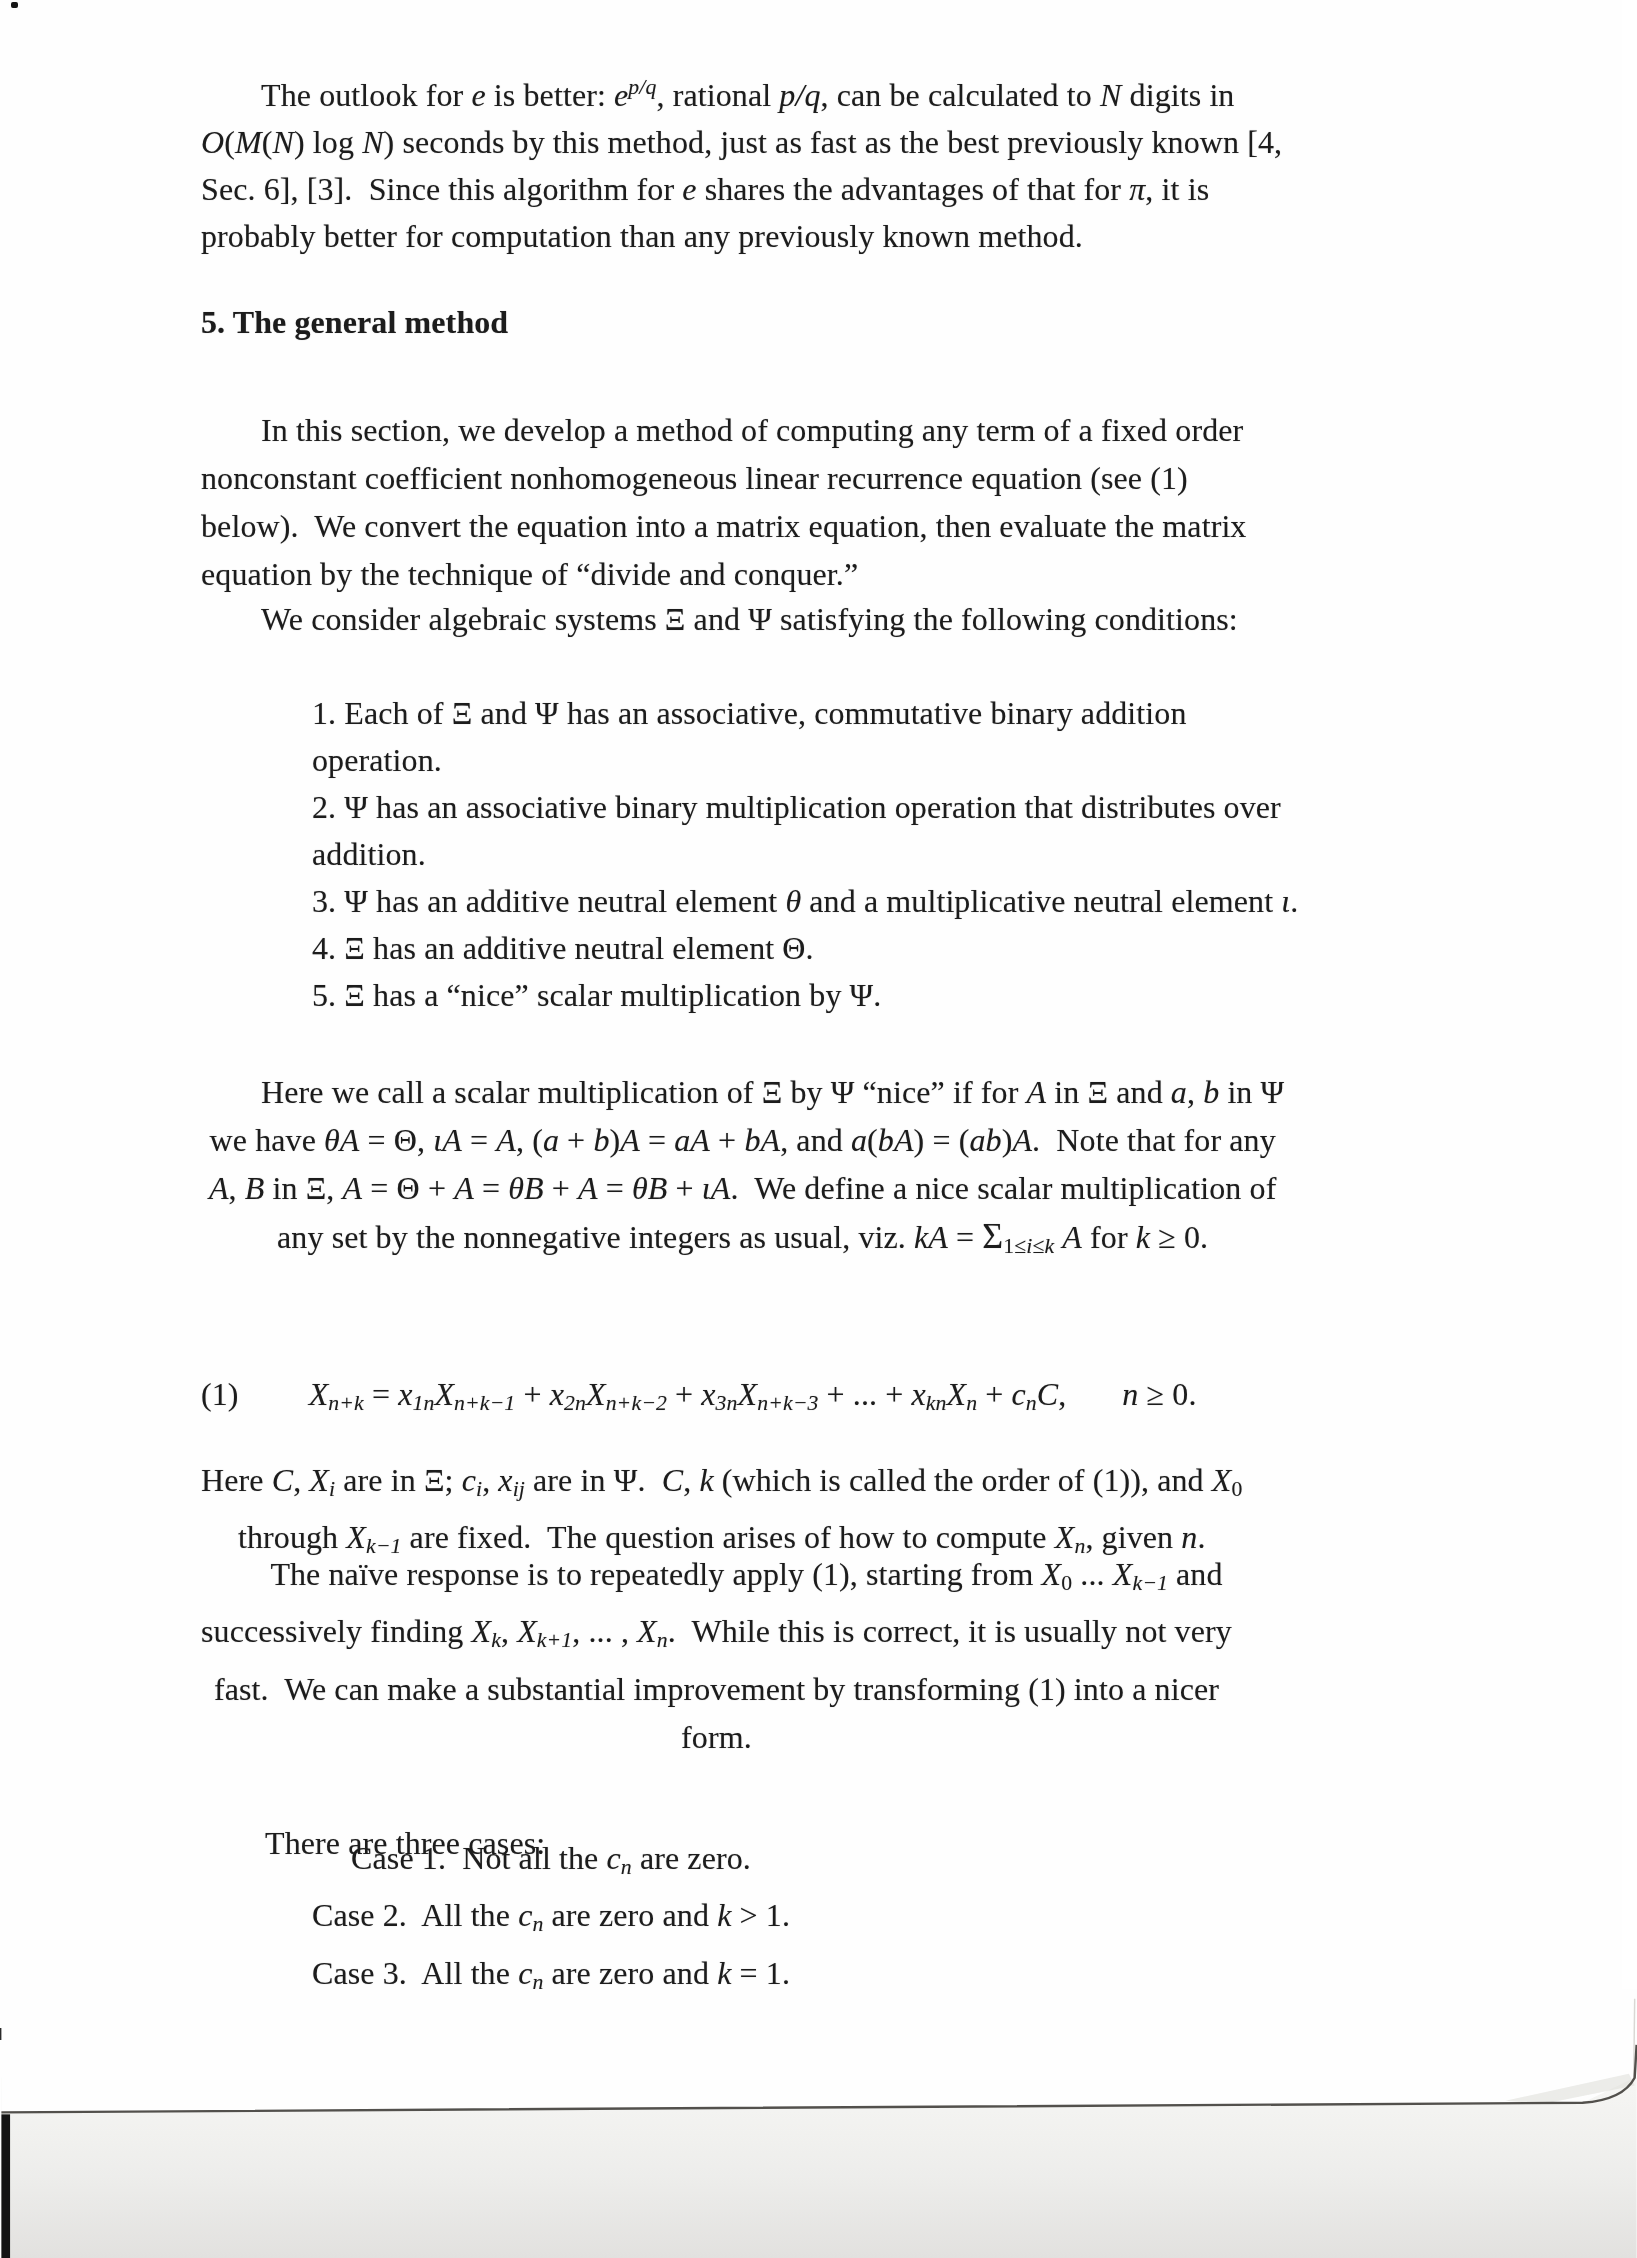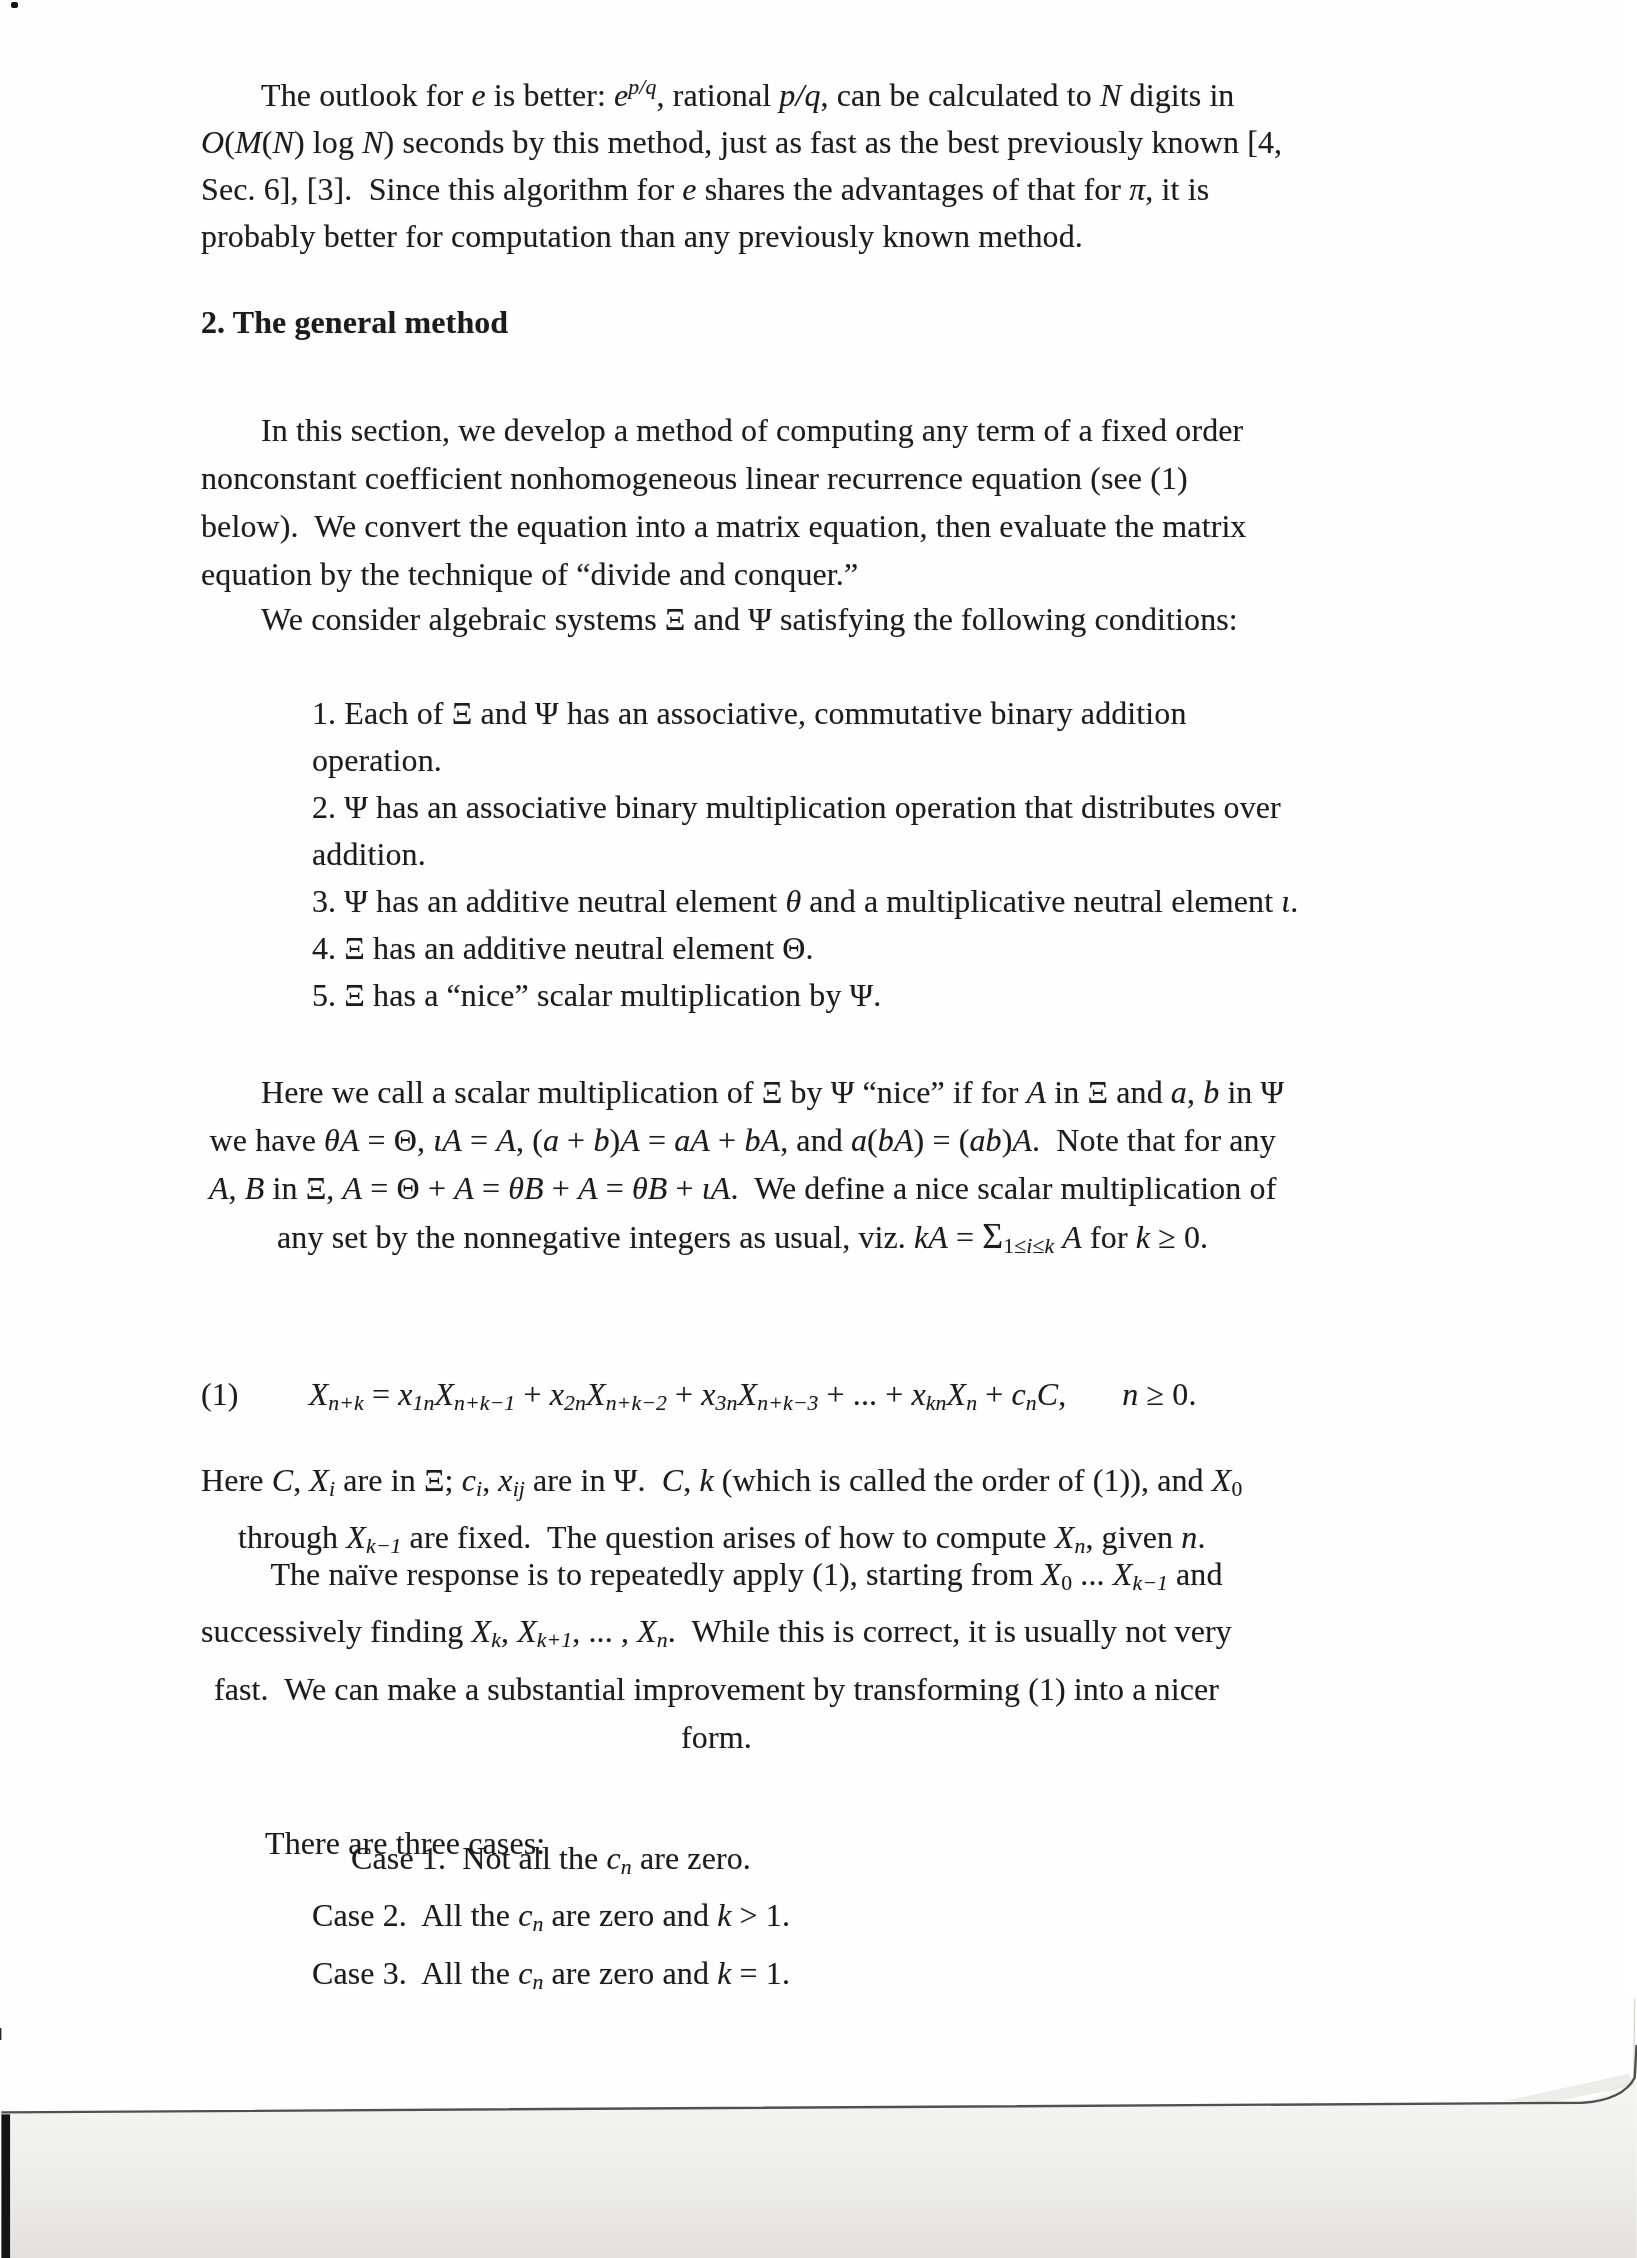--- a/index.html
+++ b/index.html
@@ -45,21 +45,21 @@
 </head>
 <body>
 
 <div class="scan">
 
   <div class="speck" style="left:10.6px;top:1.9px;width:7.7px;height:5.8px;"></div>
   <div class="speck2" style="left:0;top:2028px;width:3.9px;height:11.6px;"></div>
 
   <div class="blk indent lh483" style="top:64px;"><span>The outlook for </span><span class="i">e</span><span> is better: </span><span class="i">e</span><span class="sup i">p/q</span><span>, rational </span><span class="i">p/q</span><span>, can be calculated to </span><span class="i">N</span><span> digits in</span><br><span class="i">O</span><span>(</span><span class="i">M</span><span>(</span><span class="i">N</span><span>) log </span><span class="i">N</span><span>) seconds by this method, just as fast as the best previously known [4,</span><br><span>Sec. 6], [3].  Since this algorithm for </span><span class="i">e</span><span> shares the advantages of that for </span><span class="i">π</span><span>, it is</span><br><span>probably better for computation than any previously known method.</span></div>
 
-  <div class="blk hd" style="top:299px;">2. The general method</div>
+  <div class="blk hd" style="top:299px;">5. The general method</div>
 
   <div class="blk indent lh497" style="top:406px;"><span>In this section, we develop a method of computing any term of a fixed order</span><br><span>nonconstant coefficient nonhomogeneous linear recurrence equation (see (1)</span><br><span>below).  We convert the equation into a matrix equation, then evaluate the matrix</span><br><span>equation by the technique of “divide and conquer.”</span></div>
 
   <div class="blk indent" style="top:596px;"><span>We consider algebraic systems Ξ and Ψ satisfying the following conditions:</span></div>
 
   <div class="blk left-list lh488" style="top:690px;"><span>1. Each of Ξ and Ψ has an associative, commutative binary addition</span><br><span>operation.</span><br><span>2. Ψ has an associative binary multiplication operation that distributes over</span><br><span>addition.</span><br><span>3. Ψ has an additive neutral element </span><span class="i">θ</span><span> and a multiplicative neutral element </span><span class="i">ι</span><span>.</span><br><span>4. Ξ has an additive neutral element Θ.</span><br><span>5. Ξ has a “nice” scalar multiplication by Ψ.</span></div>
 
   <div class="blk indent lh492" style="top:1068px;"><span>Here we call a scalar multiplication of Ξ by Ψ “nice” if for </span><span class="i">A</span><span> in Ξ and </span><span class="i">a</span><span>, </span><span class="i">b</span><span> in Ψ</span><br><span>we have </span><span class="i">θA</span><span> = Θ, </span><span class="i">ιA</span><span> = </span><span class="i">A</span><span>, (</span><span class="i">a</span><span> + </span><span class="i">b</span><span>)</span><span class="i">A</span><span> = </span><span class="i">aA</span><span> + </span><span class="i">bA</span><span>, and </span><span class="i">a</span><span>(</span><span class="i">bA</span><span>) = (</span><span class="i">ab</span><span>)</span><span class="i">A</span><span>.  Note that for any</span><br><span class="i">A</span><span>, </span><span class="i">B</span><span> in Ξ, </span><span class="i">A</span><span> = Θ + </span><span class="i">A</span><span> = </span><span class="i">θB</span><span> + </span><span class="i">A</span><span> = </span><span class="i">θB</span><span> + </span><span class="i">ιA</span><span>.  We define a nice scalar multiplication of</span><br><span>any set by the nonnegative integers as usual, viz. </span><span class="i">kA</span><span> = </span><span class="sum">Σ</span><span class="sub">1≤</span><span class="sub i">i</span><span class="sub">≤</span><span class="sub i">k</span><span> </span><span class="i">A</span><span> for </span><span class="i">k</span><span> ≥ 0.</span></div>
 
 

